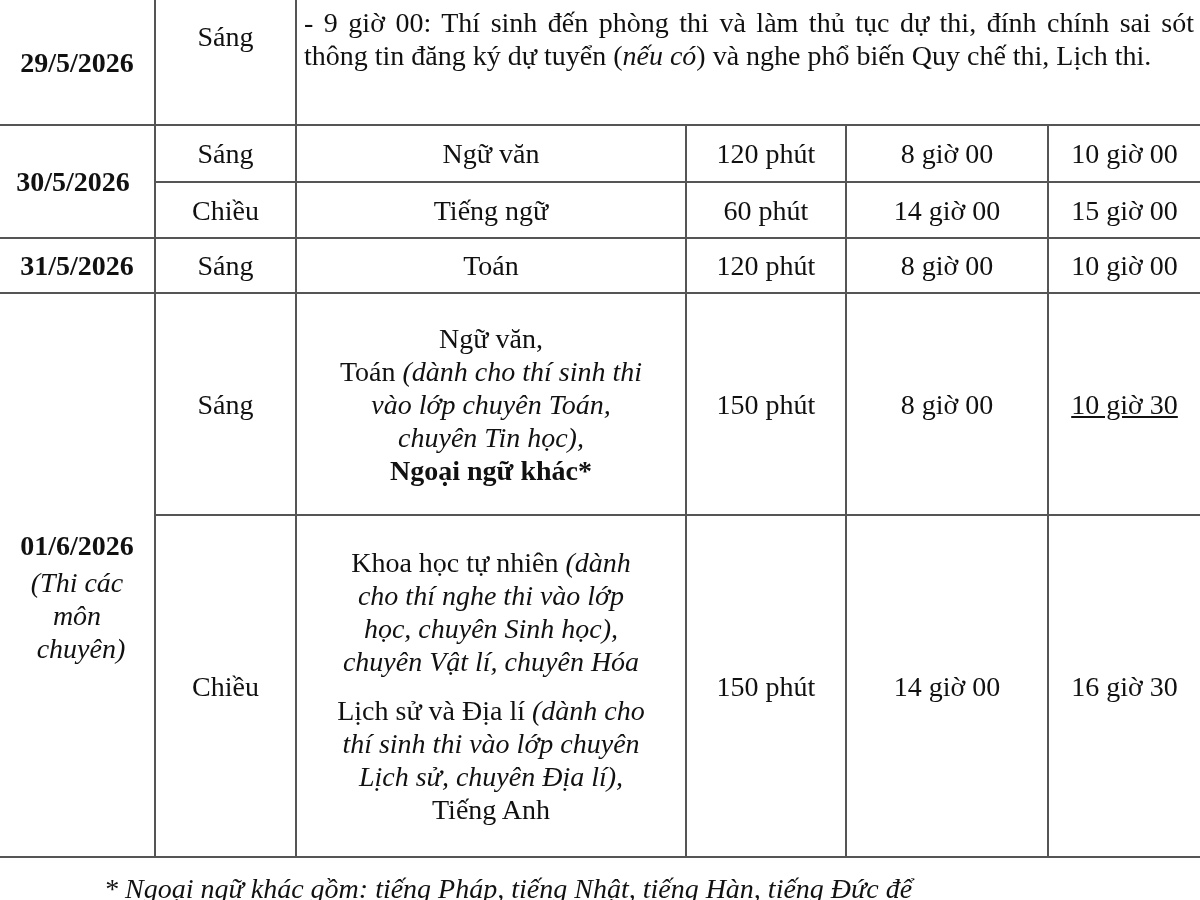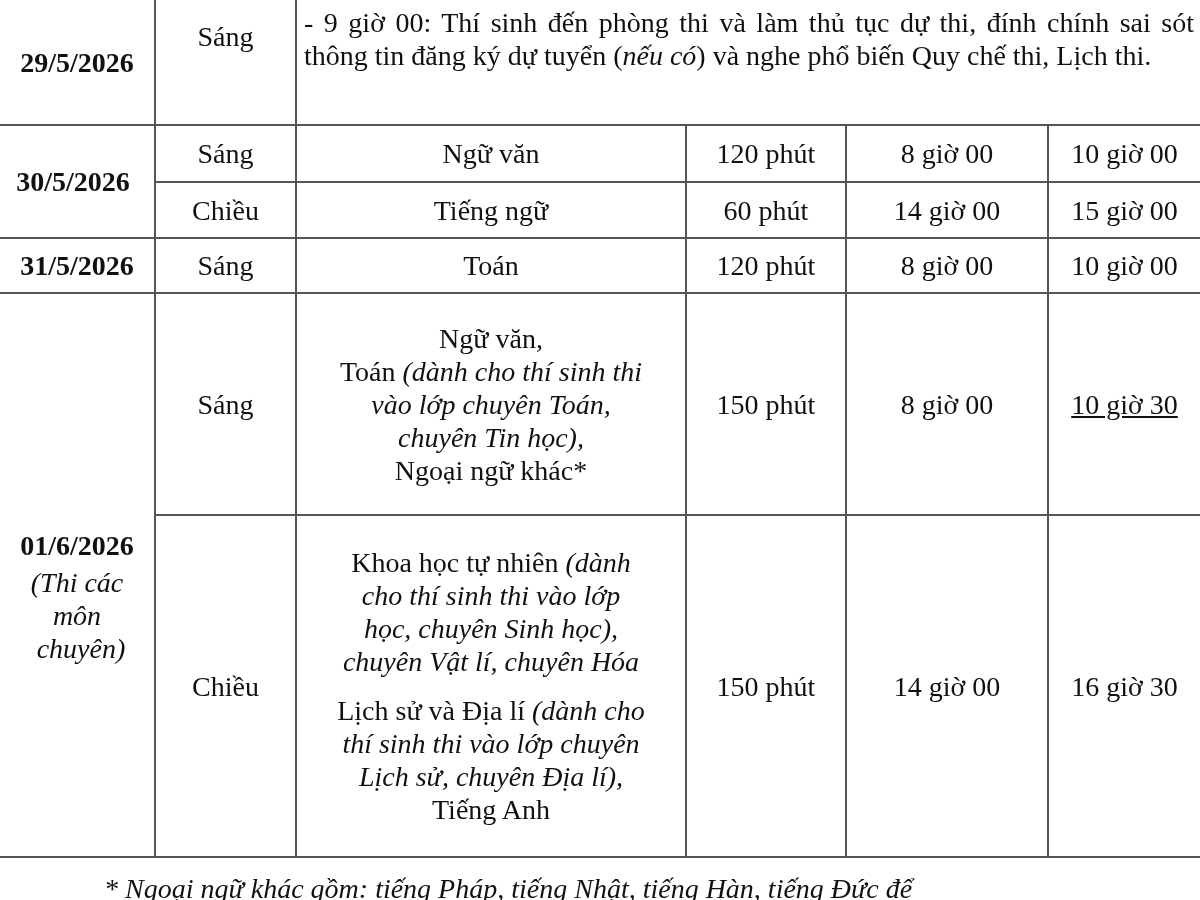--- a/index.html
+++ b/index.html
@@ -166,40 +166,40 @@
 
   <div class="cell" style="left:156px; top:294px; width:139px; height:220px;">
     <span>Sáng</span>
   </div>
   <div class="cell" style="left:297px; top:294px; width:388px; height:220px;">
     <div class="subject-block">
       <span class="line">Ngữ văn,</span>
       <span class="line"><span>Toán </span><span class="ital">(dành cho thí sinh thi</span></span>
       <span class="line ital">vào lớp chuyên Toán,</span>
       <span class="line ital">chuyên Tin học),</span>
-      <span class="line" style="">Ngoại ngữ khác*</span>
+      <span class="line" style="font-weight:bold;">Ngoại ngữ khác*</span>
     </div>
   </div>
   <div class="cell" style="left:687px; top:294px; width:158px; height:220px;">
     <span>150 phút</span>
   </div>
   <div class="cell" style="left:847px; top:294px; width:200px; height:220px;">
     <span>8 giờ 00</span>
   </div>
   <div class="cell" style="left:1049px; top:294px; width:151px; height:220px;text-decoration:underline;">
     <span>10 giờ 30</span>
   </div>
 
   <div class="cell" style="left:156px; top:516px; width:139px; height:340px;">
     <span>Chiều</span>
   </div>
   <div class="cell" style="left:297px; top:516px; width:388px; height:340px;">
     <div class="subject-block">
       <span class="line"><span>Khoa học tự nhiên </span><span class="ital">(dành</span></span>
-      <span class="line ital">cho thí sinh thi vào lớp</span>
+      <span class="line ital">cho thí nghe thi vào lớp</span>
       <span class="line ital">học, chuyên Sinh học),</span>
       <span class="line ital">chuyên Vật lí, chuyên Hóa</span>
       <span class="line" style="margin-top:16px;"><span>Lịch sử và Địa lí </span><span class="ital">(dành cho</span></span>
       <span class="line ital">thí sinh thi vào lớp chuyên</span>
       <span class="line ital">Lịch sử, chuyên Địa lí),</span>
       <span class="line" style="margin-top:0;text-align:center;">Tiếng Anh</span>
     </div>
   </div>
   <div class="cell" style="left:687px; top:516px; width:158px; height:340px;">
     <span>150 phút</span>

